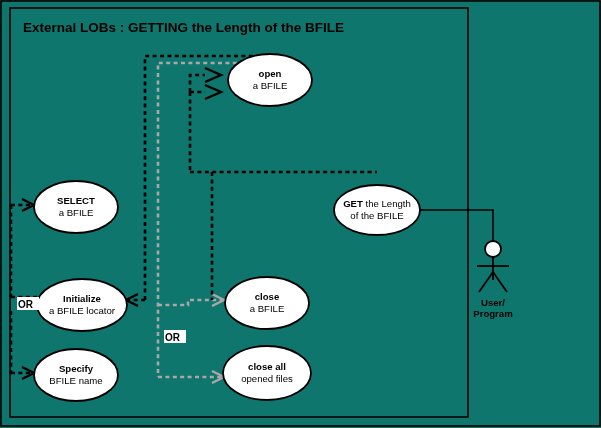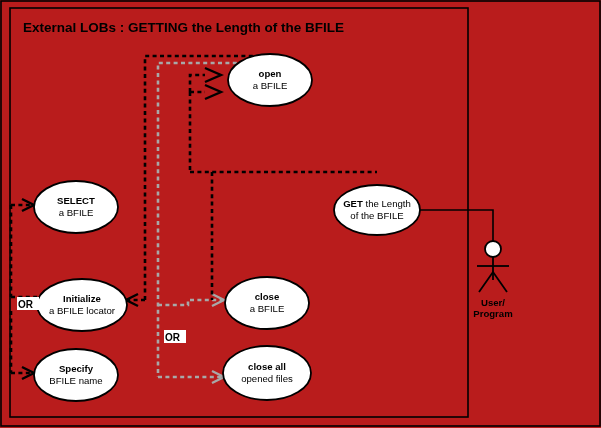--- a/index.html
+++ b/index.html
@@ -10,21 +10,21 @@
   body {
     width: 601px;
     height: 428px;
     font-family: "Liberation Sans", sans-serif;
     overflow: hidden;
   }
   #stage {
     position: relative;
     width: 601px;
     height: 428px;
-    background: #b91c1c;
+    background: #0f766e;
   }
   svg#diagram {
     display: block;
     width: 601px;
     height: 428px;
   }
   .frame-line {
     fill: none;
     stroke: #000000;
     stroke-width: 1.6;

